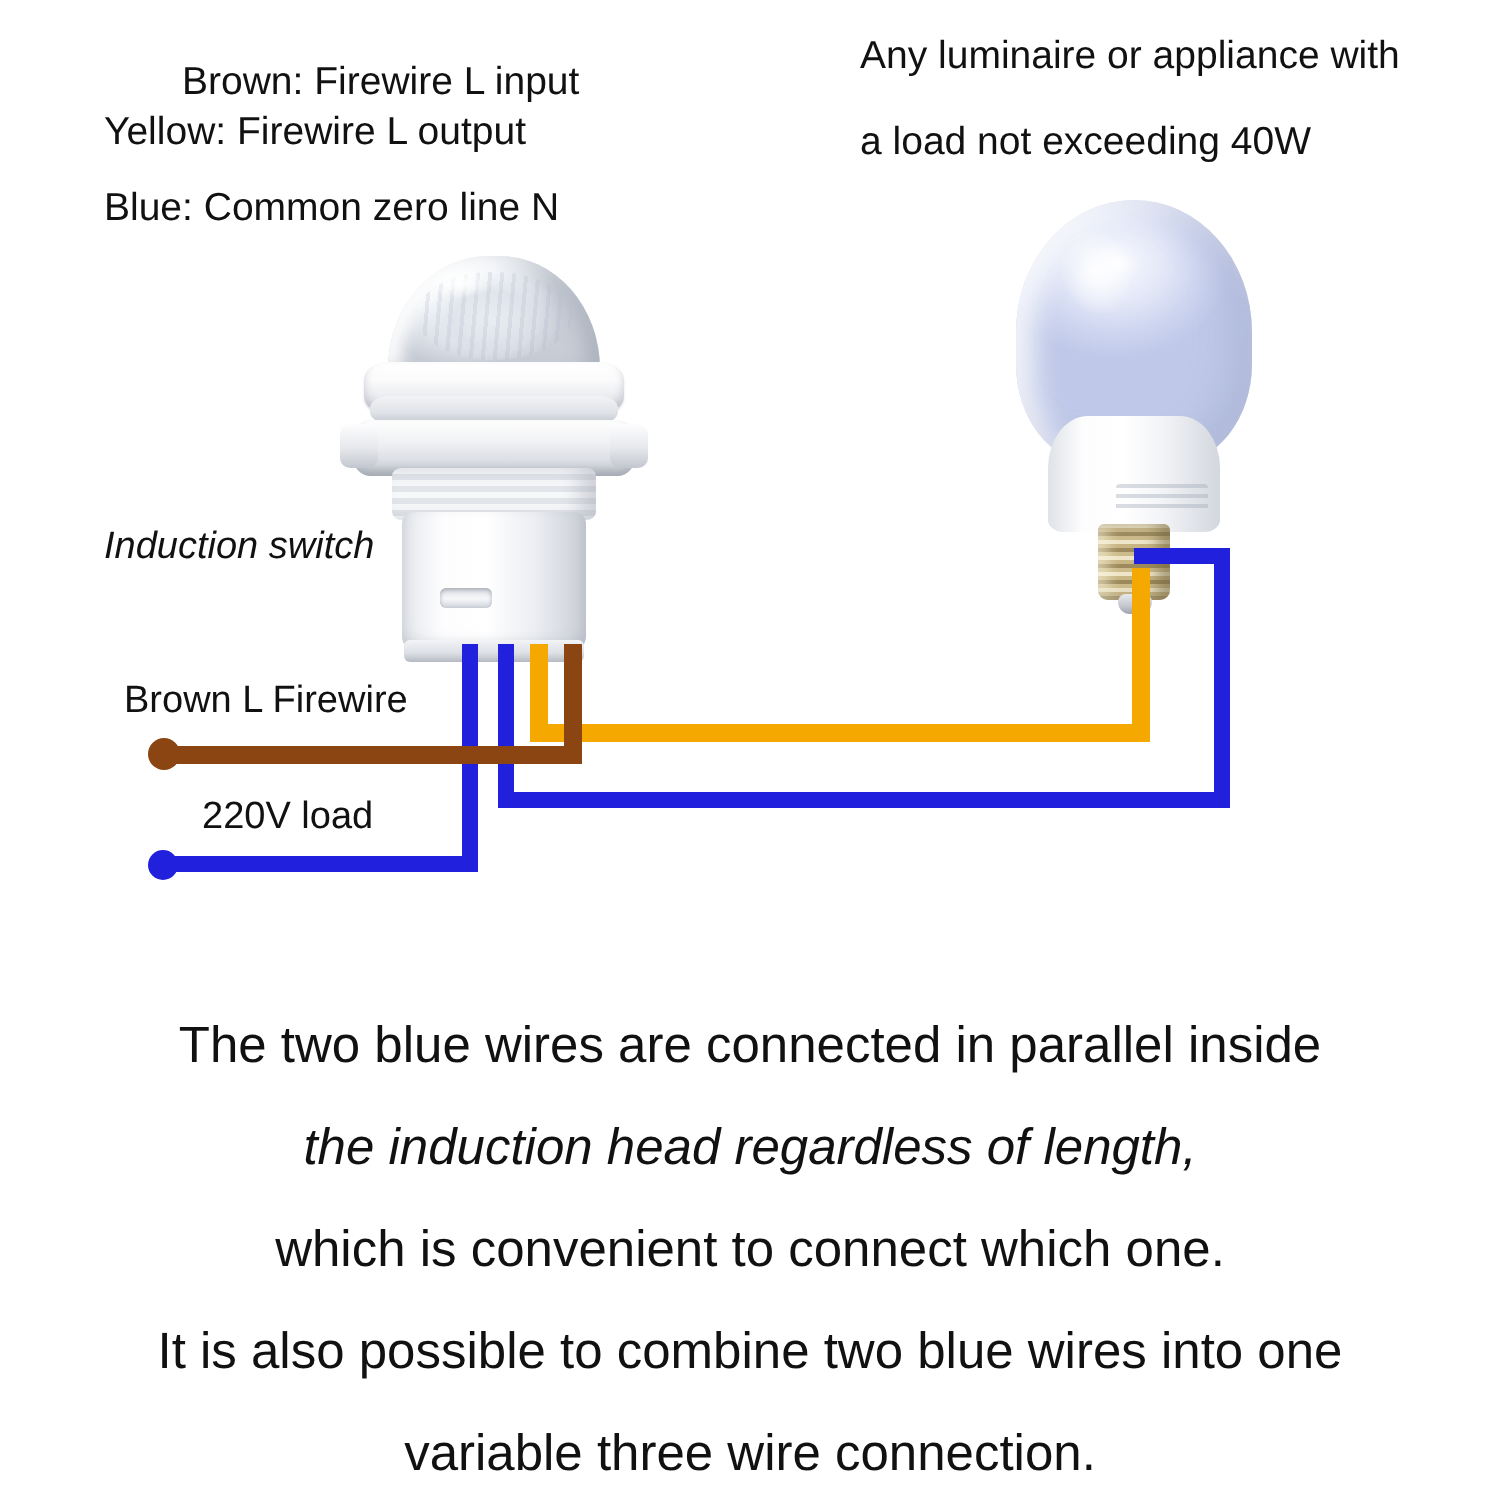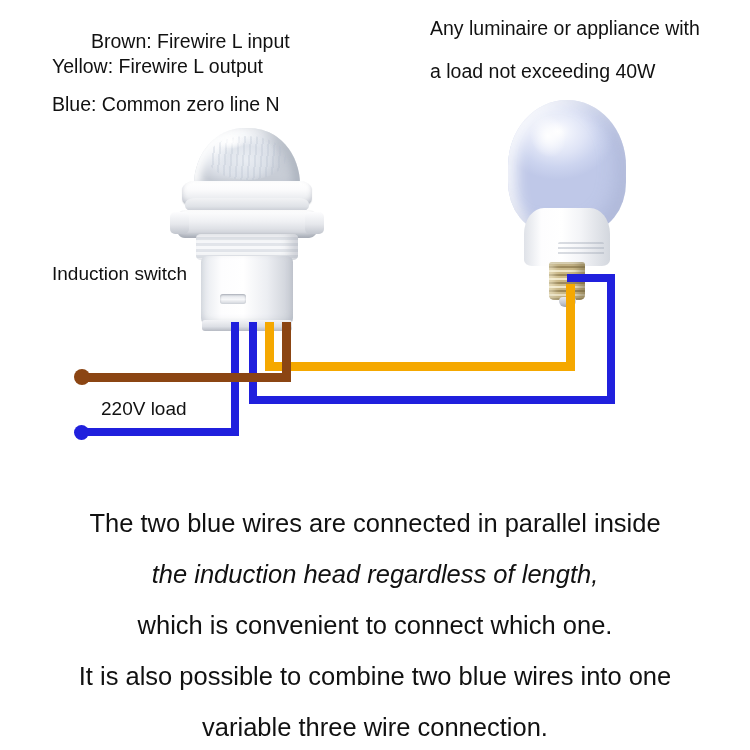--- a/index.html
+++ b/index.html
@@ -18,21 +18,21 @@
   }
   .txt {
     position: absolute;
     white-space: nowrap;
     color: #111111;
     line-height: 1;
   }
   .legend-line { font-size: 19.5px; letter-spacing: 0px; }
   .load-line   { font-size: 19.5px; }
   .wire-label  { font-size: 19px; }
-  .dev-label   { font-size: 19px; }
+  .dev-label   { font-size: 19px; font-style: italic; }
   .foot-line   { font-size: 25.5px; text-align: center; width: 750px; left: 0; white-space: normal; }
 
   
   .w { position: absolute; }
 
   
   #sensor { position: absolute; left: 168px; top: 128px; width: 158px; height: 205px; }
   .s-part { position: absolute; }
 
   #dome {
@@ -197,20 +197,21 @@
     <div class="w" style="left:566px; top:284px; width:9px; height:87px; background:#F5A800;"></div>
 
     <div class="w" style="left:82px; top:373px; width:205px; height:9px; background:#8B4513;"></div>
     <div class="w" style="left:74px; top:369px; width:16px; height:16px; border-radius:50%; background:#8B4513;"></div>
     <div class="w" style="left:282px; top:322px; width:9px; height:60px; background:#8B4513;"></div>
 
   </div>
 
   <div class="txt dev-label" style="left:52px; top:264px;">Induction switch</div>
 
+  <div class="txt wire-label" style="left:59px; top:340px; background:#ffffff; padding:1px 3px;">Brown L Firewire</div>
 
   <div class="txt wire-label" style="left:98px; top:398px; background:#ffffff; padding:1px 3px;">220V load</div>
 
 
 
 
   <div>
     <div class="txt foot-line" style="top:511px;">The two blue wires are connected in parallel inside</div>
     <div class="txt foot-line" style="top:562px;font-style:italic;">the induction head regardless of length,</div>
     <div class="txt foot-line" style="top:613px;">which is convenient to connect which one.</div>

